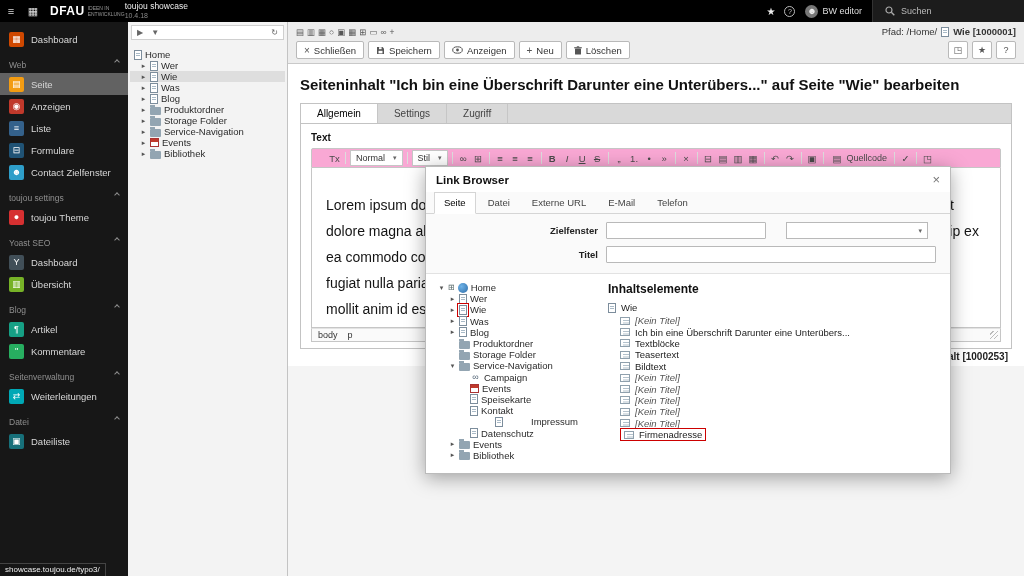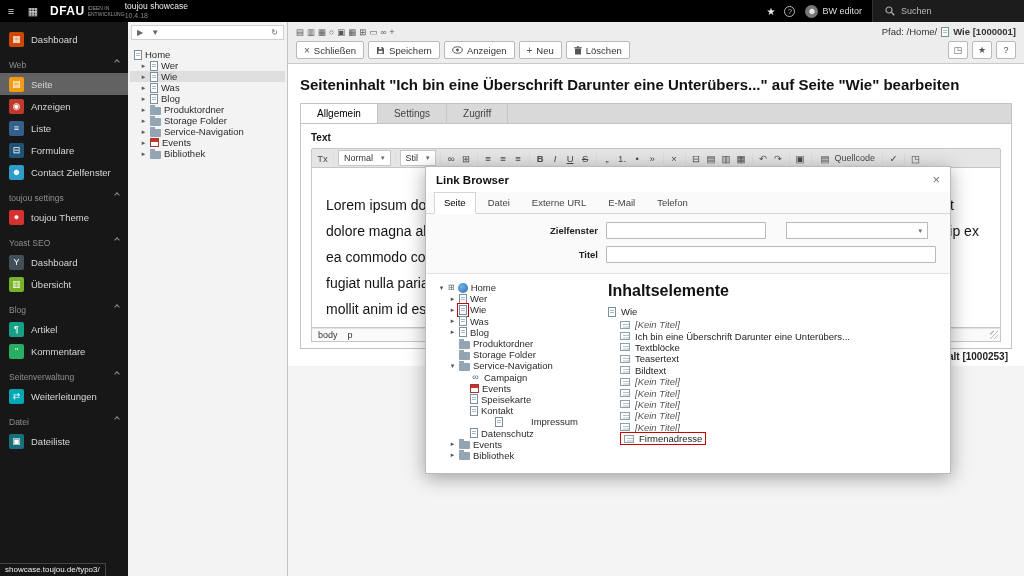--- a/index.html
+++ b/index.html
@@ -84,21 +84,21 @@
 
   .module-body { position:relative; background:#fff; height:302px; padding:10px 12px 0; }
   h1 { font-size:15px; margin:2px 0 10px; color:#111; font-weight:bold; }
   .tabs { display:flex; background:#d9d9d9; border:1px solid #c3c3c3; border-bottom:none; }
   .tab { padding:4px 16px; font-size:10px; color:#444; border-right:1px solid #c6c6c6; }
   .tab.active { background:#fff; color:#000; }
   .tab-panel { border:1px solid #c3c3c3; padding:8px 10px 6px; background:#fff; }
   .field-label { font-size:10px; font-weight:bold; margin-bottom:5px; color:#111; }
 
   .rte-toolbar { display:flex; align-items:center; gap:2px; border:1px solid #c6c6c6; border-radius:2px 2px 0 0;
-                 background:#e5e5e5; padding:2px 4px; height:20px; overflow:hidden; }
+                 background:#f9a8d4; padding:2px 16px; height:20px; overflow:hidden; }
   .rte-sep { width:1px; height:12px; background:#ddd; margin:0 2px; flex:none; }
   .rte-ic { min-width:13px; height:16px; display:inline-flex; align-items:center; justify-content:center;
             font-size:9.5px; color:#4a4a4a; padding:0 1px; flex:none; }
   .bold-icon { font-weight:bold; }
   .italic-icon { font-style:italic; }
   .underline-icon { text-decoration:underline; }
   .strikethrough-icon { text-decoration:line-through; }
   .rte-select { display:inline-flex; align-items:center; gap:8px; border:1px solid #c6c6c6; height:16px; padding:0 5px;
                 font-size:9px; color:#333; flex:none; background:#fff; }
   .sel-caret { font-size:7px; color:#666; }
@@ -128,21 +128,21 @@
   .form-input { height:17px; border:1px solid #b9b9b9; border-radius:1px; background:#fff; font-size:10px;
                 padding:0 4px; outline:none; font-family:inherit; }
   .target-input { width:160px; }
   .title-input { width:330px; }
   .form-select { width:142px; height:17px; border:1px solid #b9b9b9; background:#fff; margin-left:20px; display:flex;
                  align-items:center; justify-content:flex-end; padding:0 5px; }
   .modal-body { display:flex; padding:8px 10px 12px; }
   .modal-tree { width:172px; flex:none; }
   .mtree-row { display:flex; align-items:center; gap:3px; height:11.2px; font-size:9.5px; color:#2b2b2b; }
   .modal-content-panel { flex:1; }
-  .mc-heading { font-size:16px; font-weight:bold; margin:0 0 6px; color:#111; }
+  .mc-heading { font-size:12px; font-weight:bold; margin:0 0 6px; color:#111; }
   .mc-page { display:flex; align-items:center; gap:5px; font-size:9.5px; margin-bottom:2px; color:#222; }
   .ce-row { display:flex; align-items:center; height:11.4px; padding-left:12px; }
   .ce-wrap { display:inline-flex; align-items:center; gap:5px; font-size:9.5px; color:#222; }
   .ce-label.kein { font-style:italic; color:#555; }
   .selected-frame { border:1px solid #cc0000; padding:0 3px; }
 
   .status-tooltip { position:absolute; left:0; bottom:0; background:#161616; color:#f0f0f0; font-size:8px;
                     line-height:12px; padding:0 5px; z-index:300; border:1px solid #444; border-left:none; border-bottom:none; }
 </style>
 </head>

